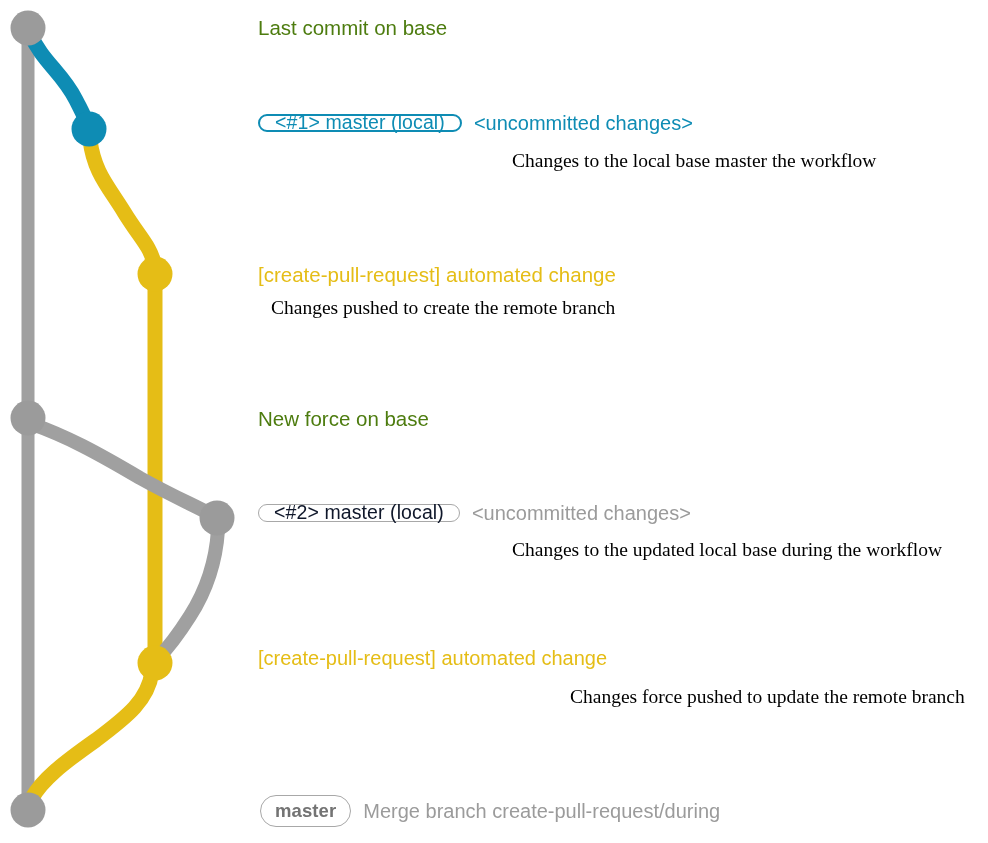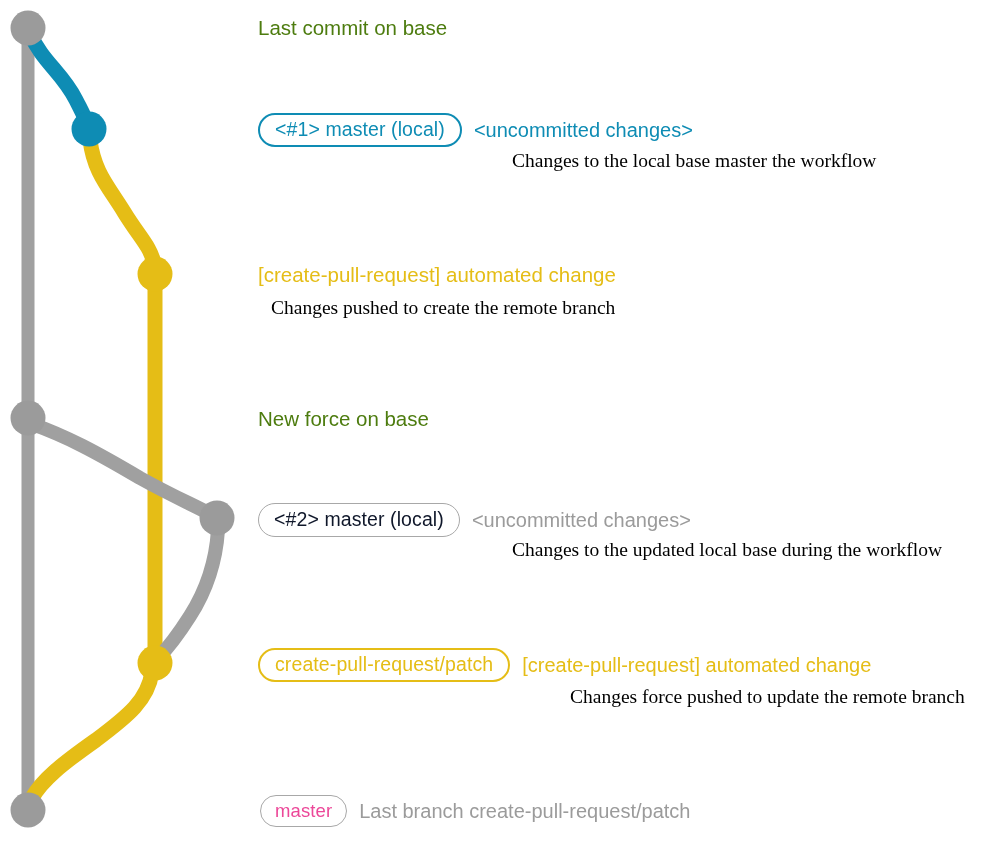--- a/index.html
+++ b/index.html
@@ -30,38 +30,39 @@
     align-items: center;
     white-space: nowrap;
   }
 
   
   .pill {
     display: inline-flex;
     align-items: center;
     justify-content: center;
     box-sizing: border-box;
-    height: 34px;
+    height: 18px;
     padding: 0 15px;
     border-radius: 18px;
     background: #ffffff;
     font-size: 19.5px;
     letter-spacing: 0.1px;
     line-height: 1;
   }
   .pill.teal  { border: 2px solid #0e8cb4;  color: #0e8cb4; }
   .pill.gray  { border: 1.6px solid #a8a8a8; color: #0f172a; }
   .pill.yellow{ border: 2px solid #e5bd16;  color: #e5bd16; }
   .pill.gray-sm {
     border: 1.6px solid #a8a8a8;
-    color: #ec4899;
+    color: #737373;
     height: 32px;
     font-size: 18.5px;
     padding: 0 14px;
     border-radius: 16px;
+    font-weight: bold;
   }
 
   
   .subject {
     font-size: 20px;
     line-height: 1;
     white-space: nowrap;
   }
   .subject.teal   { color: #0e8cb4; }
   .subject.gray   { color: #9b9b9b; }
@@ -135,21 +136,20 @@
   <span class="headline">New force on base</span>
 </div>
 
 <div class="row" style="left:258px; top:503px;">
   <span class="pill gray">&lt;#2&gt; master (local)</span>
   <span class="subject gray">&lt;uncommitted changes&gt;</span>
 </div>
 <div class="desc" style="left:512px; top:540px;">Changes to the updated local base during the workflow</div>
 
 <div class="row" style="left:258px; top:648px;">
-  <span class="pill yellow">create-pull-request/patch</span>
   <span class="subject yellow">[create-pull-request] automated change</span>
 </div>
 <div class="desc" style="left:570px; top:687px;">Changes force pushed to update the remote branch</div>
 
 <div class="row" style="left:260px; top:795px;">
   <span class="pill gray-sm">master</span>
-  <span class="subject gray">Last branch create-pull-request/patch</span>
+  <span class="subject gray">Merge branch create-pull-request/during</span>
 </div>
 
 </body></html>

